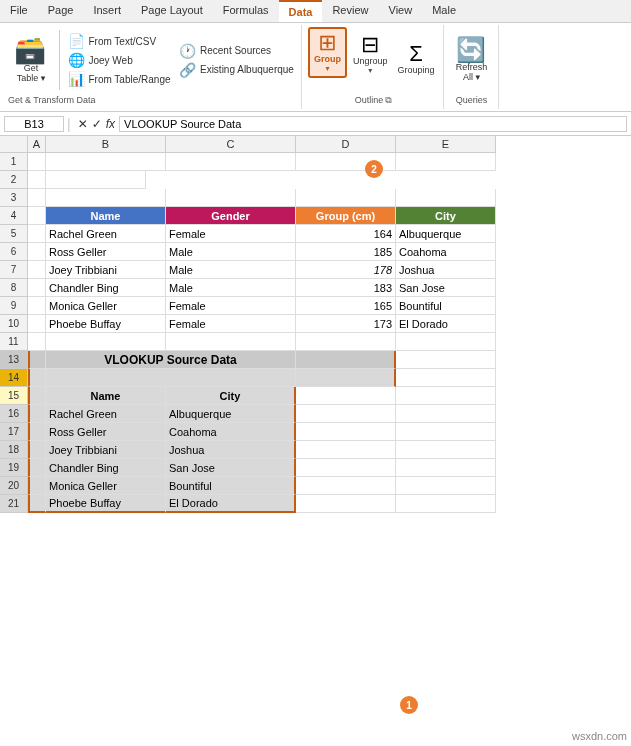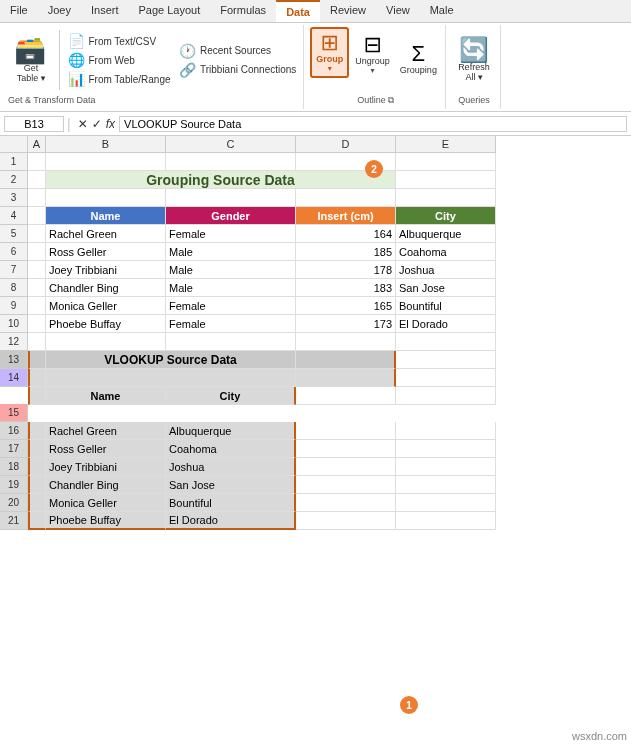--- a/index.html
+++ b/index.html
@@ -59,21 +59,21 @@
     .badge-2 { left: 365px; top: 24px; }
 
     .divider-line { width: 1px; height: 60px; background: #ccc; margin: 0 2px; }
   </style>
 </head>
 <body>
 
 <div class="ribbon">
   <div class="ribbon-tabs">
     <div class="ribbon-tab">File</div>
-    <div class="ribbon-tab">Joey</div>
+    <div class="ribbon-tab">Page</div>
     <div class="ribbon-tab">Insert</div>
     <div class="ribbon-tab">Page Layout</div>
     <div class="ribbon-tab">Formulas</div>
     <div class="ribbon-tab active">Data</div>
     <div class="ribbon-tab">Review</div>
     <div class="ribbon-tab">View</div>
     <div class="ribbon-tab">Male</div>
   </div>
 
   <div class="ribbon-content">
@@ -86,35 +86,35 @@
           <div class="btn-label">Table ▾</div>
         </div>
         <div class="divider-line"></div>
         <div class="ribbon-column">
           <div class="ribbon-btn-small">
             <span class="small-icon">📄</span>
             <span>From Text/CSV</span>
           </div>
           <div class="ribbon-btn-small">
             <span class="small-icon">🌐</span>
-            <span>From Web</span>
+            <span>Joey Web</span>
           </div>
           <div class="ribbon-btn-small">
             <span class="small-icon">📊</span>
             <span>From Table/Range</span>
           </div>
         </div>
         <div class="ribbon-column">
           <div class="ribbon-btn-small">
             <span class="small-icon">🕐</span>
             <span>Recent Sources</span>
           </div>
           <div class="ribbon-btn-small">
             <span class="small-icon">🔗</span>
-            <span>Tribbiani Connections</span>
+            <span>Existing Albuquerque</span>
           </div>
         </div>
       </div>
       <div class="ribbon-group-label">Get &amp; Transform Data</div>
     </div>
 
     <div class="outline-group">
       <div class="outline-btns">
         <div class="ribbon-btn-outline active-btn" style="border:2px solid #c55a11; background:#fce4d6; border-radius:3px;">
           <div class="btn-icon" style="font-size:22px; color:#c55a11;">⊞</div>
@@ -178,39 +178,38 @@
     <div class="cell" style="width:18px;"></div>
     <div class="cell" style="width:120px;"></div>
     <div class="cell" style="width:130px;"></div>
     <div class="cell" style="width:100px;"></div>
     <div class="cell" style="width:100px;"></div>
   </div>
 
   <div class="row-container">
     <div class="row-num">2</div>
     <div class="cell" style="width:18px;"></div>
-    <div class="cell title-cell" style="width:350px; font-size:14px; font-weight:bold; background:#e2efda; color:#375623;">Grouping Source Data</div>
     <div class="cell" style="width:100px;"></div>
   </div>
 
   <div class="row-container">
     <div class="row-num">3</div>
     <div class="cell" style="width:18px;"></div>
     <div class="cell" style="width:120px;"></div>
     <div class="cell" style="width:130px;"></div>
     <div class="cell" style="width:100px;"></div>
     <div class="cell" style="width:100px;"></div>
   </div>
 
   <div class="row-container">
     <div class="row-num">4</div>
     <div class="cell" style="width:18px;"></div>
     <div class="cell th-blue" style="width:120px;">Name</div>
     <div class="cell th-red" style="width:130px;">Gender</div>
-    <div class="cell th-orange" style="width:100px;">Insert (cm)</div>
+    <div class="cell th-orange" style="width:100px;">Group (cm)</div>
     <div class="cell th-green" style="width:100px;">City</div>
   </div>
 
   <div class="row-container">
     <div class="row-num">5</div>
     <div class="cell" style="width:18px;"></div>
     <div class="cell" style="width:120px;">Rachel Green</div>
     <div class="cell" style="width:130px;">Female</div>
     <div class="cell" style="width:100px; justify-content:flex-end;">164</div>
     <div class="cell" style="width:100px;">Albuquerque</div>
@@ -223,21 +222,21 @@
     <div class="cell" style="width:130px;">Male</div>
     <div class="cell" style="width:100px; justify-content:flex-end;">185</div>
     <div class="cell" style="width:100px;">Coahoma</div>
   </div>
 
   <div class="row-container">
     <div class="row-num">7</div>
     <div class="cell" style="width:18px;"></div>
     <div class="cell" style="width:120px;">Joey Tribbiani</div>
     <div class="cell" style="width:130px;">Male</div>
-    <div class="cell" style="width:100px; justify-content:flex-end;">178</div>
+    <div class="cell" style="width:100px; justify-content:flex-end;font-style:italic;">178</div>
     <div class="cell" style="width:100px;">Joshua</div>
   </div>
 
   <div class="row-container">
     <div class="row-num">8</div>
     <div class="cell" style="width:18px;"></div>
     <div class="cell" style="width:120px;">Chandler Bing</div>
     <div class="cell" style="width:130px;">Male</div>
     <div class="cell" style="width:100px; justify-content:flex-end;">183</div>
     <div class="cell" style="width:100px;">San Jose</div>
@@ -254,48 +253,48 @@
 
   <div class="row-container">
     <div class="row-num">10</div>
     <div class="cell" style="width:18px;"></div>
     <div class="cell" style="width:120px;">Phoebe Buffay</div>
     <div class="cell" style="width:130px;">Female</div>
     <div class="cell" style="width:100px; justify-content:flex-end;text-align:right;">173</div>
     <div class="cell" style="width:100px;">El Dorado</div>
   </div>
 
-
-  <div class="row-container">
-    <div class="row-num">12</div>
+  <div class="row-container">
+    <div class="row-num">11</div>
     <div class="cell" style="width:18px;"></div>
     <div class="cell" style="width:120px;"></div>
     <div class="cell" style="width:130px;"></div>
     <div class="cell" style="width:100px;"></div>
     <div class="cell" style="width:100px;"></div>
   </div>
+
 
   <div class="row-container">
     <div class="row-num" style="background:#c9c9c9;">13</div>
     <div class="cell" style="width:18px; background:#c9c9c9; border-left:2px solid #c55a11;"></div>
     <div class="cell" style="width:250px; background:#c9c9c9; font-weight:bold; text-align:center; justify-content:center; font-size:12px;">VLOOKUP Source Data</div>
     <div class="cell" style="width:100px; background:#c9c9c9; border-right:2px solid #c55a11;"></div>
     <div class="cell" style="width:100px;"></div>
   </div>
 
   <div class="row-container">
-    <div class="row-num" style="background:#c4b5fd;">14</div>
+    <div class="row-num" style="background:#eab308;">14</div>
     <div class="cell" style="width:18px; background:#d9d9d9; border-left:2px solid #c55a11;"></div>
     <div class="cell" style="width:250px; background:#d9d9d9;"></div>
     <div class="cell" style="width:100px; background:#d9d9d9; border-right:2px solid #c55a11;"></div>
     <div class="cell" style="width:100px;"></div>
   </div>
 
   <div class="row-container">
-    <div class="row-num" style="background:#fca5a5;margin-top:17px;">15</div>
+    <div class="row-num" style="background:#fef9c3;">15</div>
     <div class="cell" style="width:18px; background:#d9d9d9; border-left:2px solid #c55a11;"></div>
     <div class="cell th-bold" style="width:120px; background:#d9d9d9;">Name</div>
     <div class="cell th-bold" style="width:130px; background:#d9d9d9; border-right:2px solid #c55a11;">City</div>
     <div class="cell" style="width:100px;"></div>
     <div class="cell" style="width:100px;"></div>
   </div>
 
   <div class="row-container">
     <div class="row-num" style="background:#d9d9d9;">16</div>
     <div class="cell" style="width:18px; background:#d9d9d9; border-left:2px solid #c55a11;"></div>

